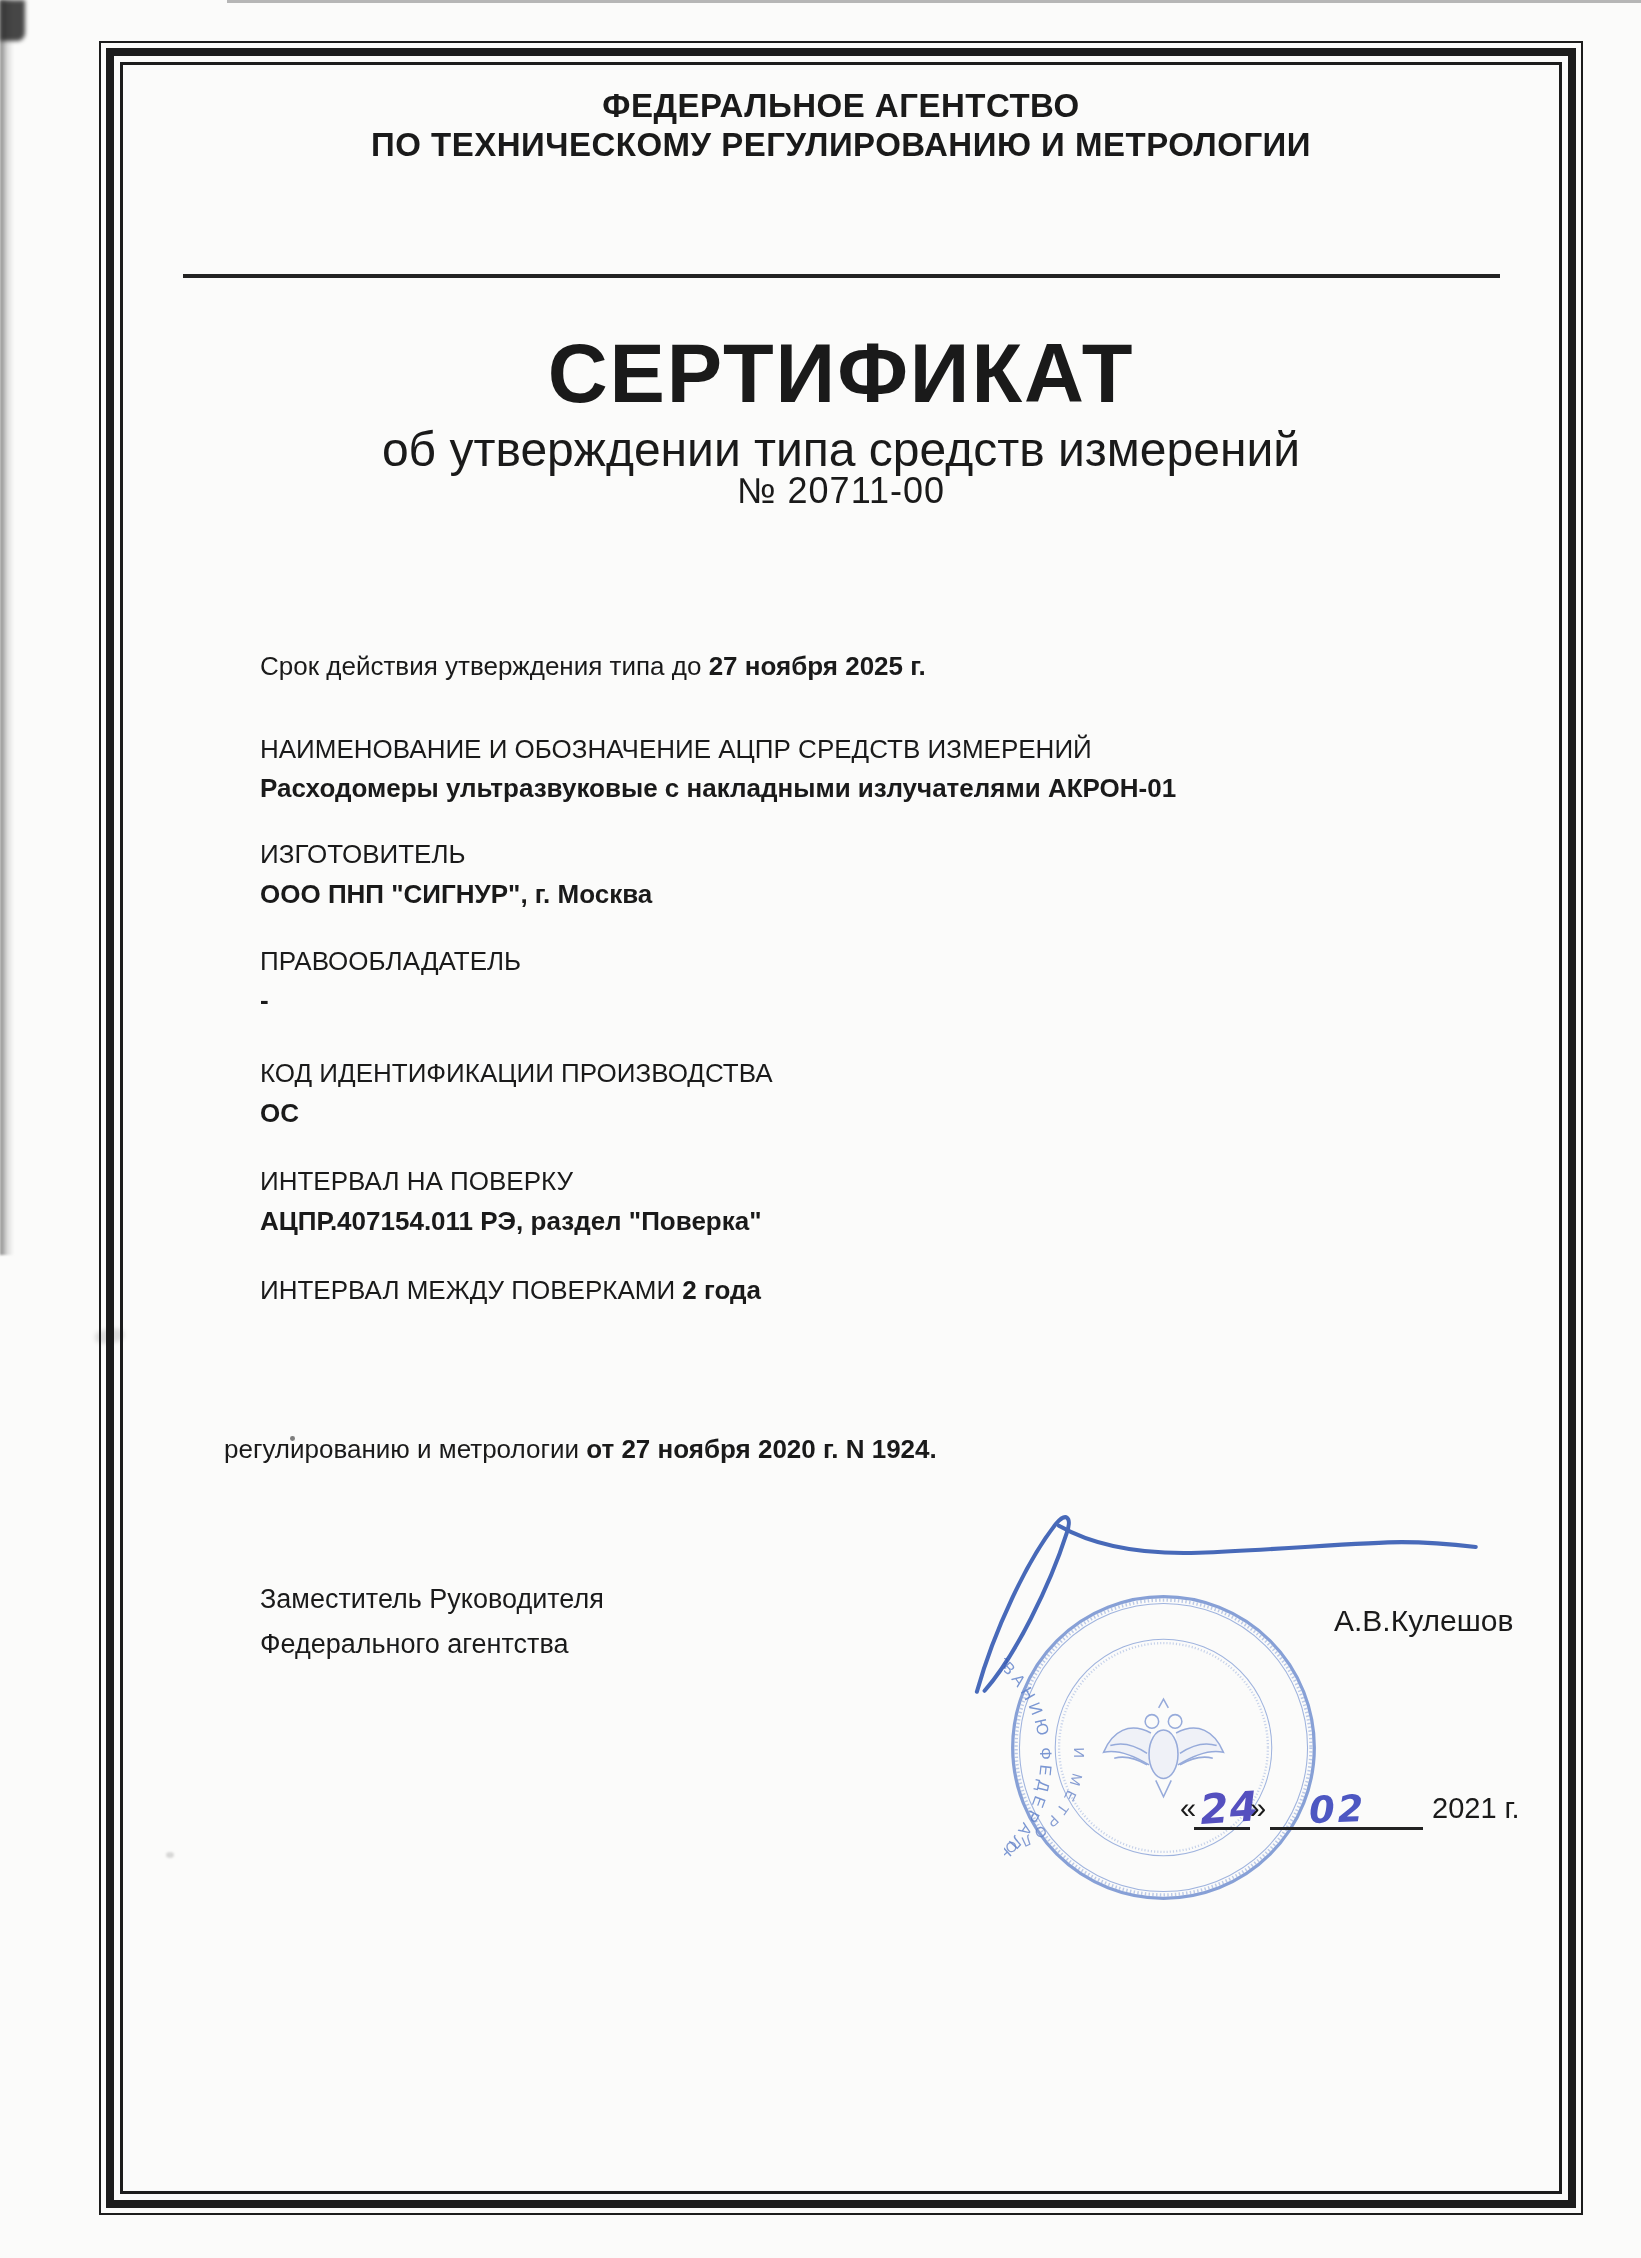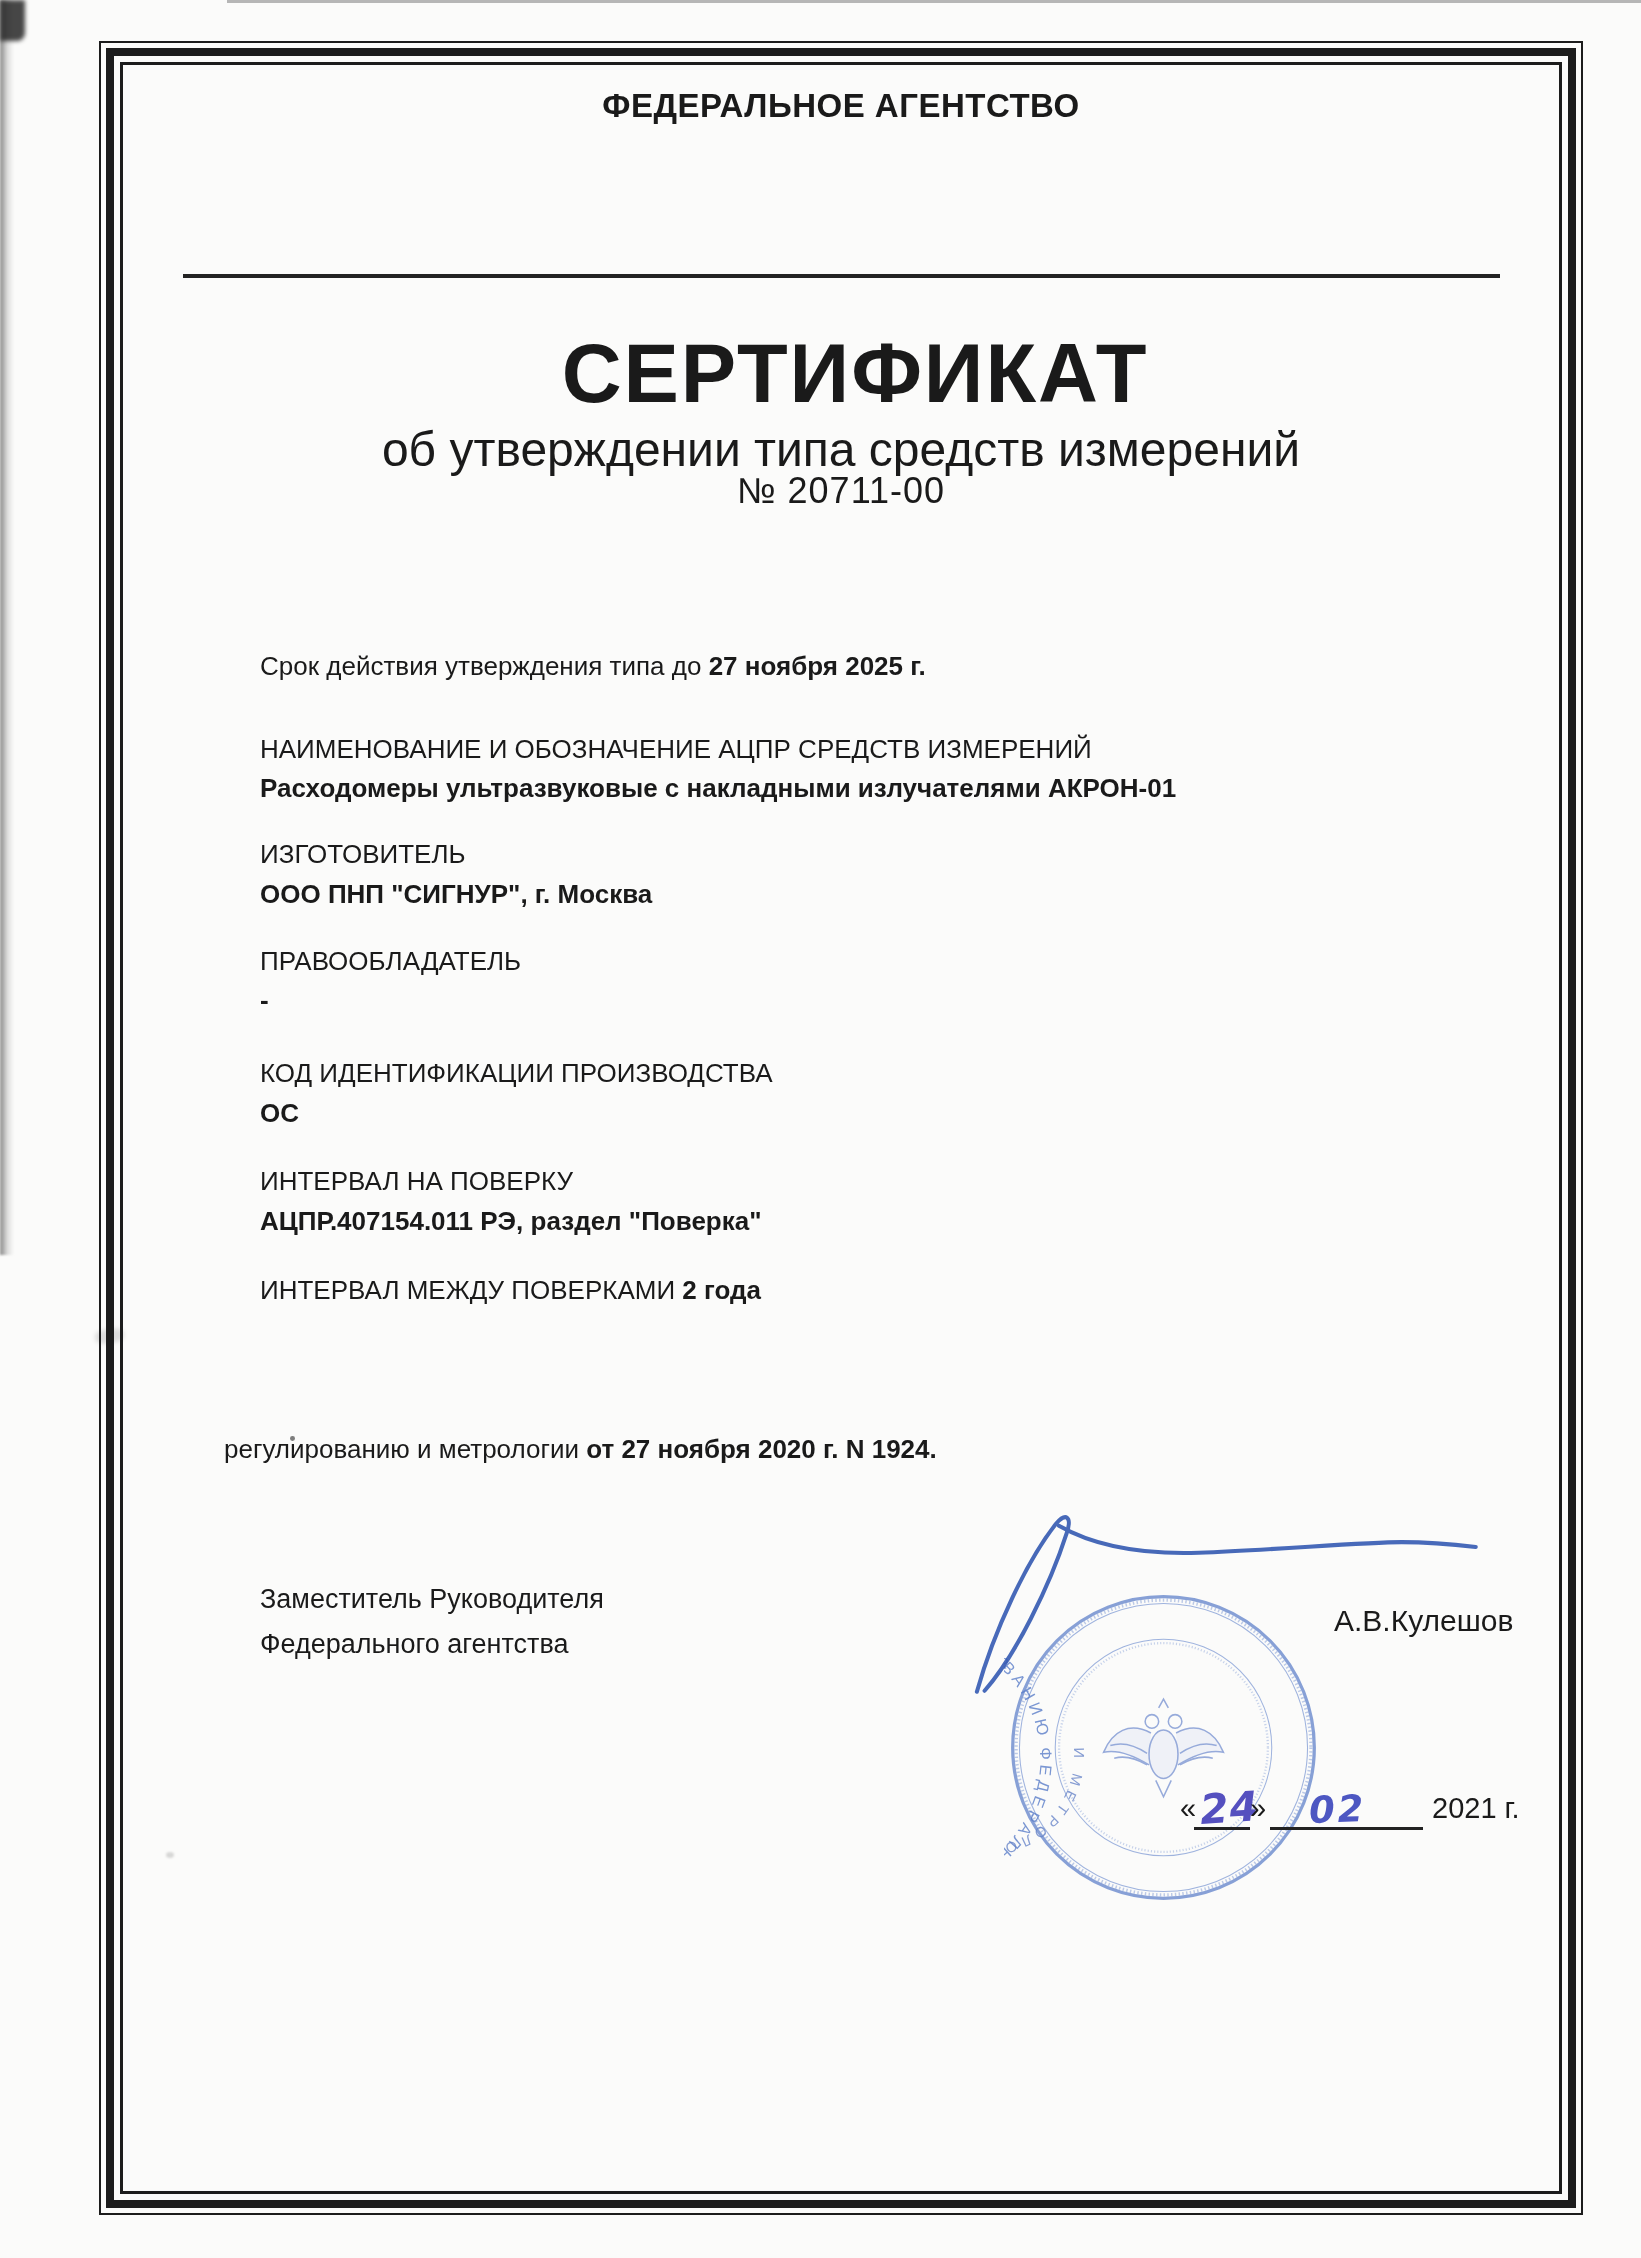--- a/index.html
+++ b/index.html
@@ -29,21 +29,21 @@
   .frame-outer{position:absolute;left:99px;top:41px;width:1484px;height:2174px;
     border:2.9px solid #1c1c1c;box-sizing:border-box;padding:4.8px;}
   .frame-mid{width:100%;height:100%;border:8.7px solid #1c1c1c;box-sizing:border-box;padding:5.8px;}
   .frame-inner{width:100%;height:100%;border:3.9px solid #1c1c1c;box-sizing:border-box;}
 
   
   .abs{position:absolute;}
   .centered{left:99px;width:1484px;text-align:center;}
   .hdr{font-weight:bold;font-size:33px;letter-spacing:0.5px;white-space:nowrap;}
   .rule{position:absolute;left:183px;top:274px;width:1317px;height:3.9px;background:#232323;}
-  .cert-title{top:326px;font-weight:bold;font-size:83px;letter-spacing:1.9px;padding-left:14px;}
+  .cert-title{top:326px;font-weight:bold;font-size:83px;letter-spacing:1.9px;}
   .cert-sub{top:422px;font-size:48px;}
   .cert-num{top:470px;font-size:36px;font-weight:normal;letter-spacing:1px;}
 
   .body-line{left:224px;font-size:26px;white-space:nowrap;margin-left:36px;}
   .b{font-weight:bold;}
   .para{left:224px;width:1306px;font-size:26px;line-height:44px;}
   .para-l1{text-align:justify;text-align-last:justify;}
 
   .date-el{font-size:29px;white-space:nowrap;}
   .uline{position:absolute;height:2.9px;background:#222;}
@@ -65,20 +65,21 @@
   <div class="speck-2"></div>
   <div class="speck-3"></div>
 
   <div class="frame-outer">
     <div class="frame-mid">
       <div class="frame-inner"></div>
     </div>
   </div>
 
   <div class="abs centered hdr" style="top:87px">ФЕДЕРАЛЬНОЕ АГЕНТСТВО</div>
+  <div class="abs centered hdr" style="top:126px">ПО ТЕХНИЧЕСКОМУ РЕГУЛИРОВАНИЮ И МЕТРОЛОГИИ</div>
   <div class="rule"></div>
 
   <div class="abs centered cert-title">СЕРТИФИКАТ</div>
   <div class="abs centered cert-sub">об утверждении типа средств измерений</div>
   <div class="abs centered cert-num">№ 20711-00</div>
 
   <div class="abs body-line" style="top:651px">
     <span>Срок действия утверждения типа до</span>
     <span> </span>
     <span class="b">27 ноября 2025 г.</span>

